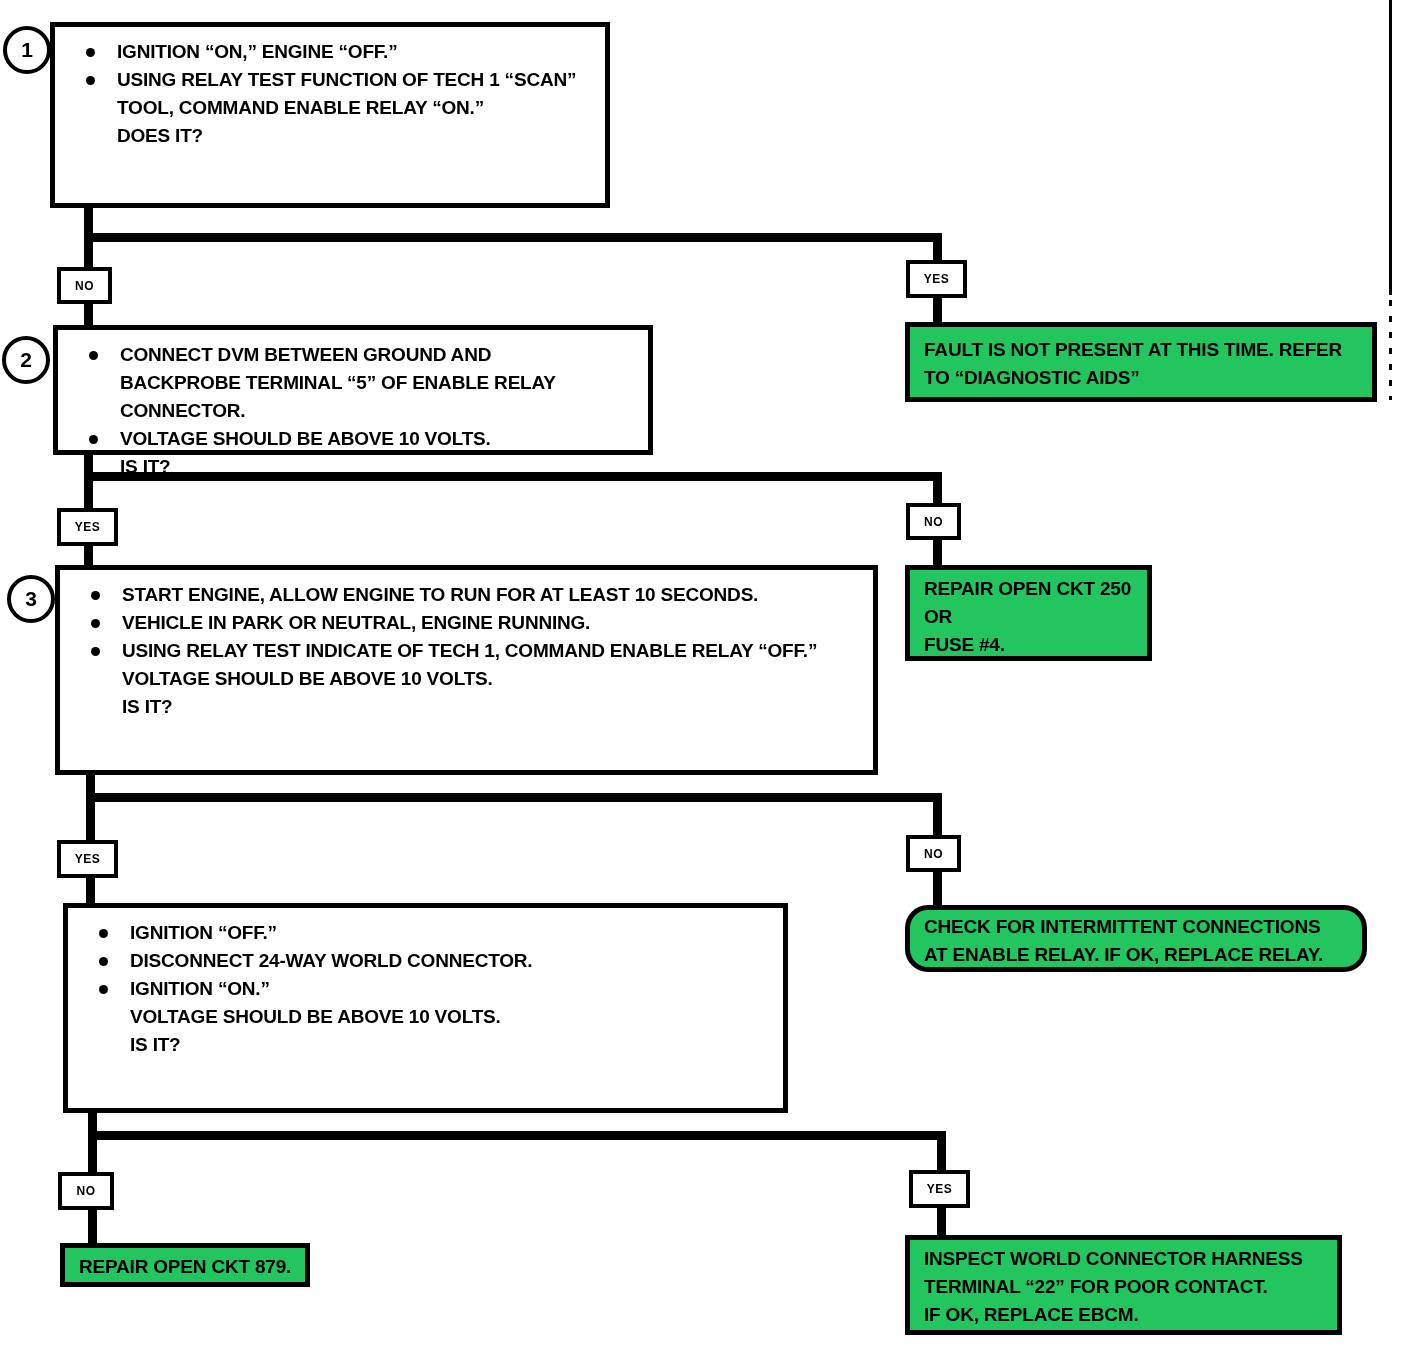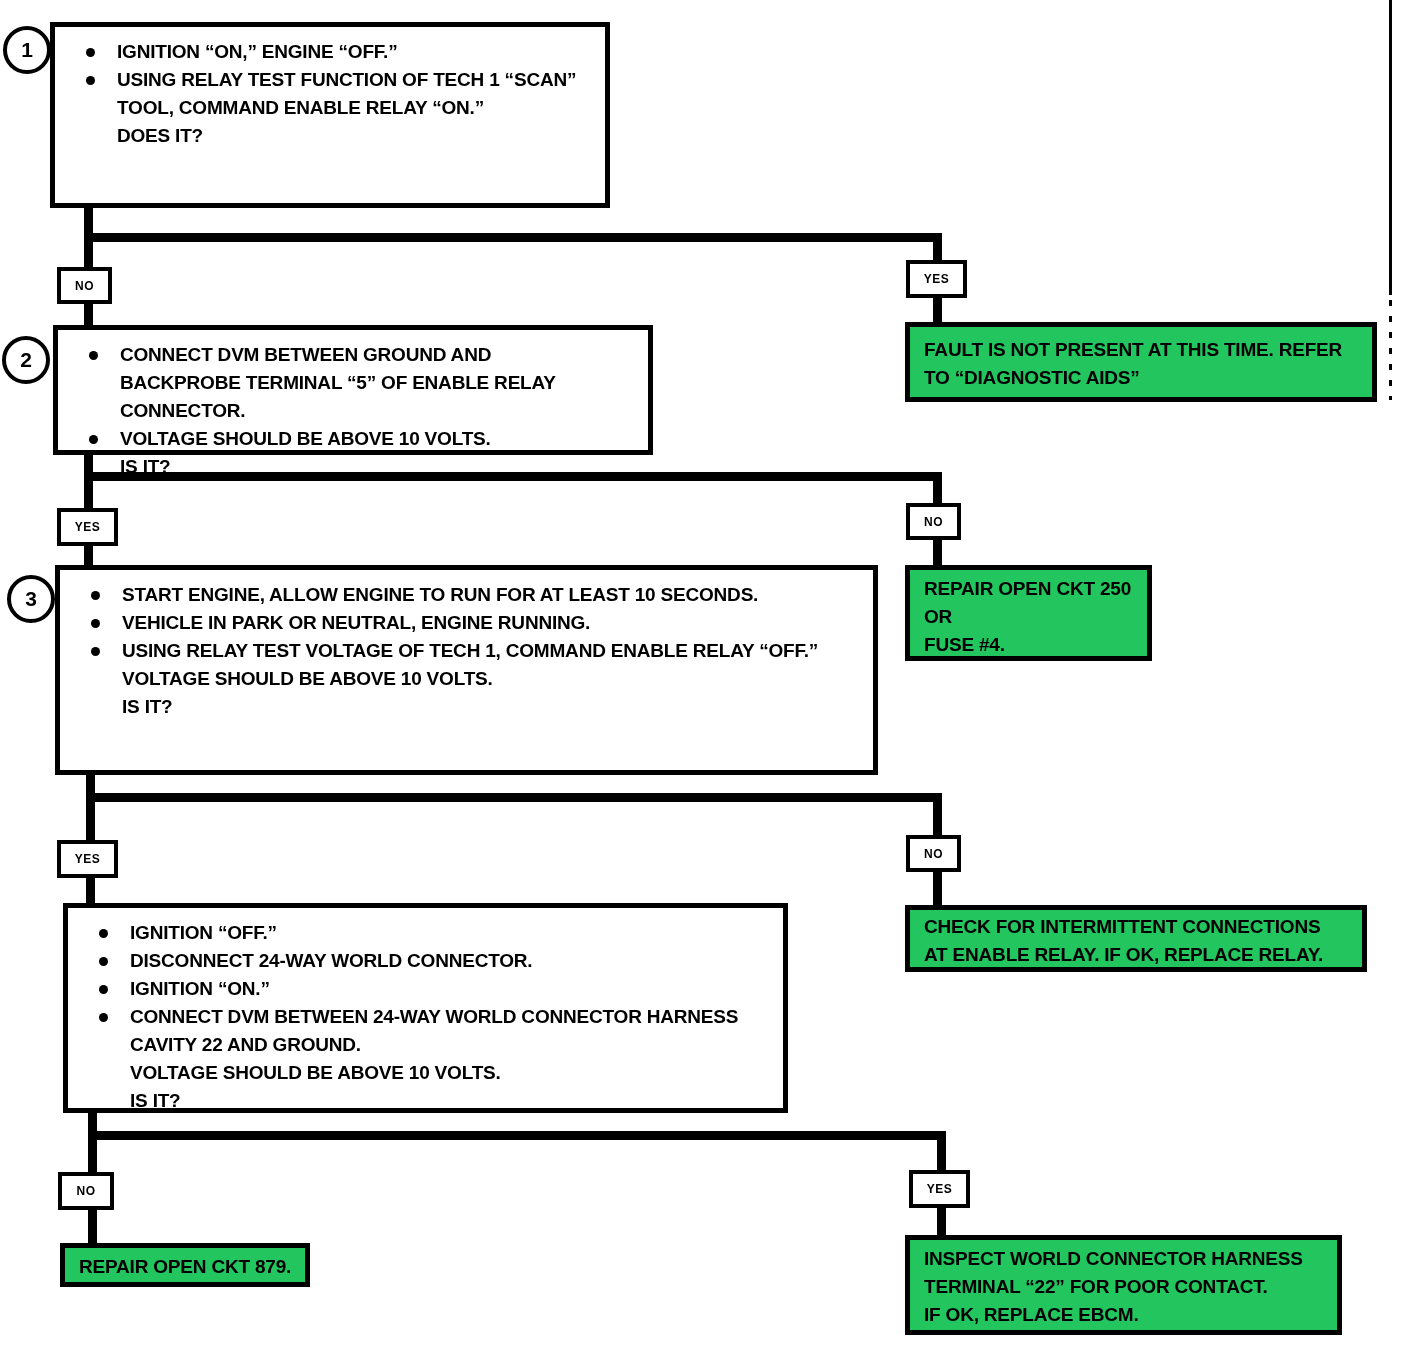--- a/index.html
+++ b/index.html
@@ -144,58 +144,54 @@
     <div class="li">
       <span class="dot"></span>
       <span>START ENGINE, ALLOW ENGINE TO RUN FOR AT LEAST 10 SECONDS.</span>
     </div>
     <div class="li">
       <span class="dot"></span>
       <span>VEHICLE IN PARK OR NEUTRAL, ENGINE RUNNING.</span>
     </div>
     <div class="li">
       <span class="dot"></span>
-      <span>USING RELAY TEST VOLTAGE OF TECH 1, COMMAND ENABLE RELAY “OFF.”</span>
+      <span>USING RELAY TEST INDICATE OF TECH 1, COMMAND ENABLE RELAY “OFF.”</span>
     </div>
     <div class="li">
       <span>VOLTAGE SHOULD BE ABOVE 10 VOLTS.</span>
     </div>
     <div class="li">
       <span>IS IT?</span>
     </div>
   </div>
 
   <div class="dlabel" style="left:57px;top:840px;width:61px;height:38px;">
     <span>YES</span>
   </div>
   <div class="dlabel" style="left:906px;top:835px;width:55px;height:37px;">
     <span>NO</span>
   </div>
 
-  <div class="term" style="left:905px;top:905px;width:462px;height:67px;padding-top:3px;">
+  <div class="term" style="left:905px;top:905px;width:462px;height:67px;padding-top:3px;border-radius:23px;">
     <div>CHECK FOR INTERMITTENT CONNECTIONS</div>
     <div>AT ENABLE RELAY.  IF OK, REPLACE RELAY.</div>
   </div>
 
   <div class="stepbox" style="left:63px;top:903px;width:725px;height:210px;">
     <div class="li">
       <span class="dot"></span>
       <span>IGNITION “OFF.”</span>
     </div>
     <div class="li">
       <span class="dot"></span>
       <span>DISCONNECT 24-WAY WORLD CONNECTOR.</span>
     </div>
     <div class="li">
       <span class="dot"></span>
       <span>IGNITION “ON.”</span>
-    </div>
-    <div class="li">
-      <span class="dot"></span>
-      <span>CONNECT DVM BETWEEN 24-WAY WORLD CONNECTOR HARNESS CAVITY 22 AND GROUND.</span>
     </div>
     <div class="li">
       <span>VOLTAGE SHOULD BE ABOVE 10 VOLTS.</span>
     </div>
     <div class="li">
       <span>IS IT?</span>
     </div>
   </div>
 
   <div class="dlabel" style="left:58px;top:1172px;width:56px;height:38px;">

